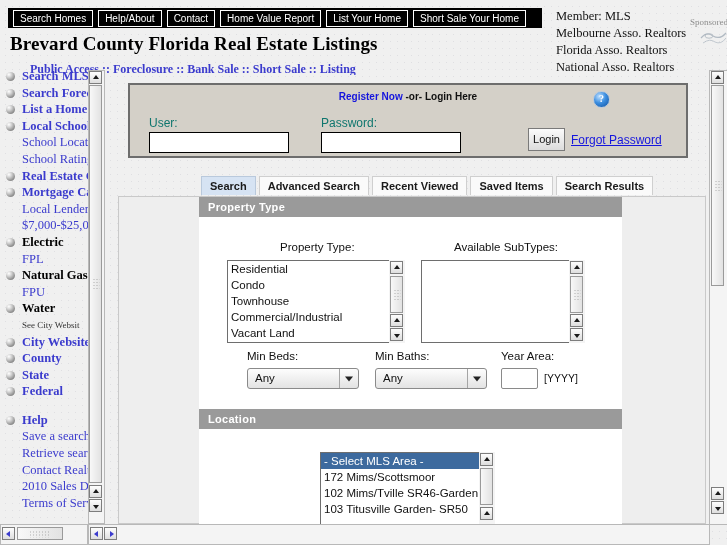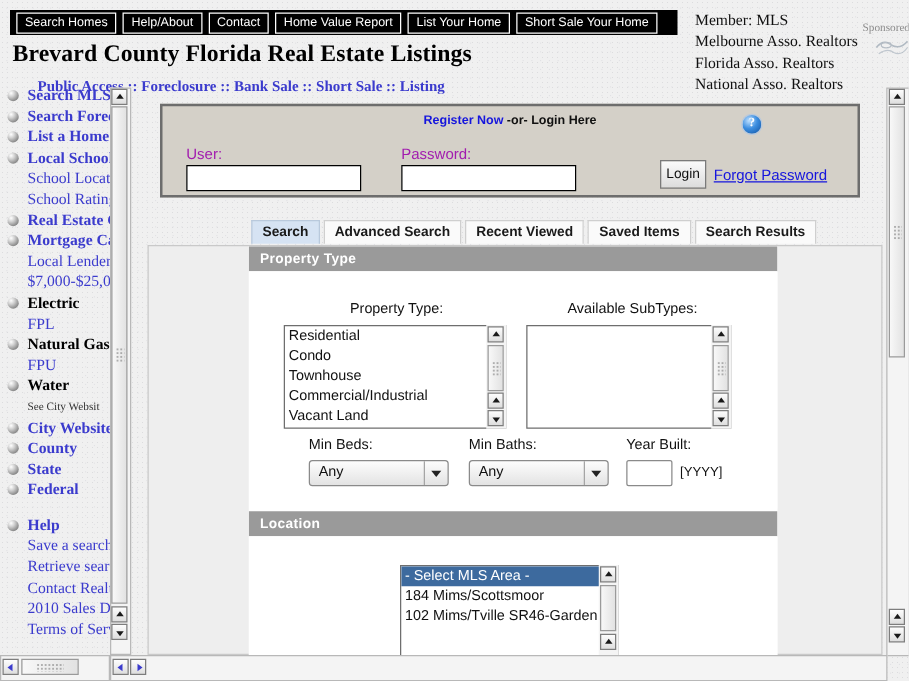--- a/index.html
+++ b/index.html
@@ -182,21 +182,21 @@
     position: absolute; left: 463px; top: 6px;
     width: 15px; height: 15px; border-radius: 50%;
     background: radial-gradient(circle at 35% 30%, #bfe0ff 0%, #3c8ee0 45%, #0d4f9e 100%);
     border: 1px solid #b9c9dc;
     color:#fff; font-size:10px; font-weight:bold;
     text-align:center; line-height:14px;
     font-family: "Liberation Serif", serif;
   }
   .fld-label {
     position: absolute;
-    font-size: 12px; color: #a21caf;
+    font-size: 12px; color: #0f766e;
   }
   .txt-input {
     position: absolute;
     background: #fff;
     border: 1px solid #000;
     box-sizing: border-box;
     font-size: 11px;
     padding: 0 3px;
   }
   .btn3d {
@@ -466,31 +466,32 @@
           <span>Any</span>
           <span class="arrowbox"></span>
         </div>
 
         <div class="col-label" style="left:176px; top:133px;">Min Baths:</div>
         <div class="selbox" style="left:176px; top:151px; width:112px;">
           <span>Any</span>
           <span class="arrowbox"></span>
         </div>
 
-        <div class="col-label" style="left:302px; top:133px;">Year Built:</div>
+        <div class="col-label" style="left:302px; top:133px;">Year Area:</div>
         <input class="txt-input" style="left: 302px; top: 151px; width: 37px; height: 21px; border: 1px solid rgb(138, 138, 138); border-radius: 2px;" placeholder="">
         <div class="yyyy" style="left:345px; top:155px;">[YYYY]</div>
       </div>
 
       <div class="section-head" style="margin-top:2px;">Location</div>
       <div class="section-body" style="height:105px;">
         <div class="listbox" style="left:121px; top:23px; width:175px; height:84px;">
           <div class="opt sel">- Select MLS Area -</div>
-          <div class="opt">184 Mims/Scottsmoor</div>
+          <div class="opt">172 Mims/Scottsmoor</div>
           <div class="opt">102 Mims/Tville SR46-Garden</div>
+          <div class="opt">103 Titusville Garden- SR50</div>
 
         </div>
         <div class="sb" style="left:280px; top:23px; width:16px; height:84px; border:none; background:#f4f4f4;">
           <div class="sb-btn up" style="left:1px; top:1px;"></div>
           <div class="sb-thumb" style="left:1px; top:16px; width:13px; height:37px;"></div>
           <div class="sb-btn up" style="left:1px; top:55px;"></div>
 
         </div>
 
       </div>

